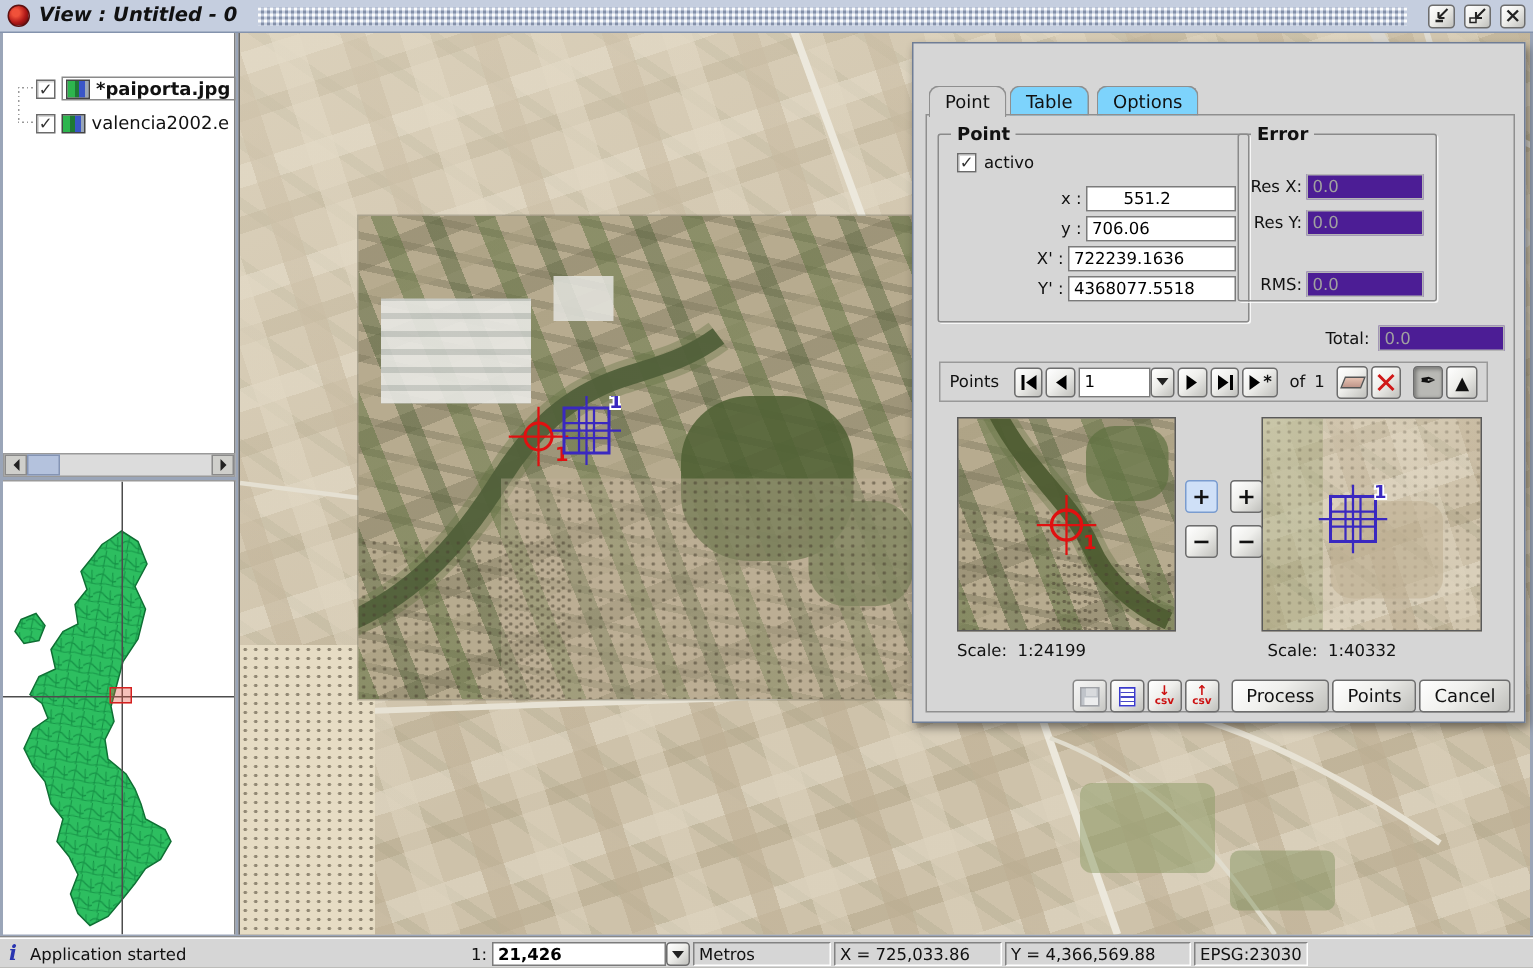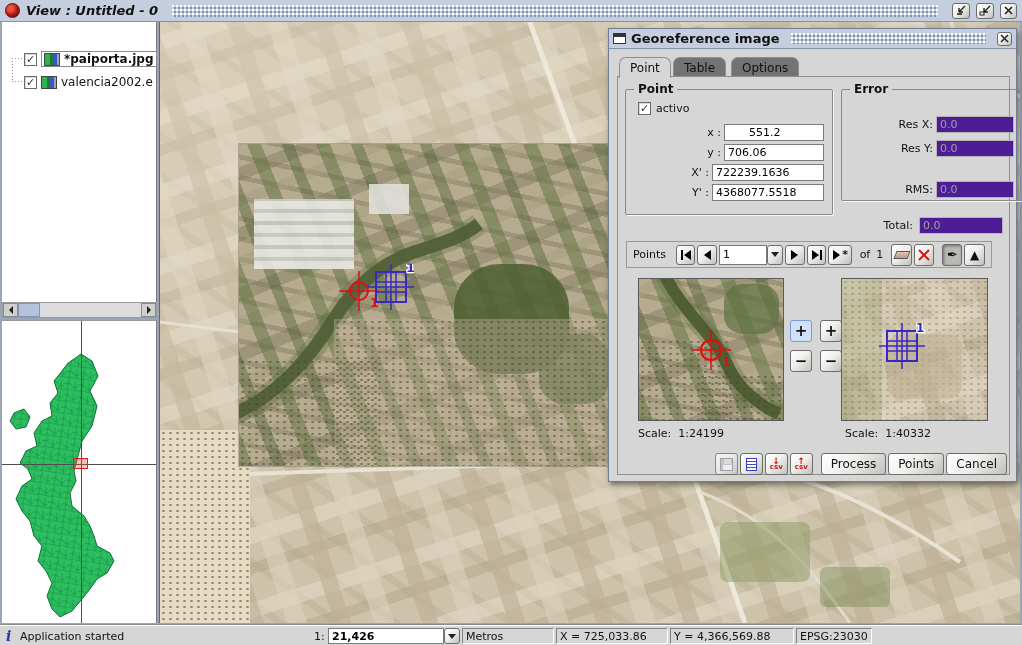--- a/index.html
+++ b/index.html
@@ -87,21 +87,21 @@
   
   .dialog { position:absolute; left:608px; top:28px; width:409px; height:454px; background:#d6d6d6;
             border:1px solid #6f7d95; box-shadow:2px 3px 6px rgba(0,0,0,.45); }
   .dlg-title { position:absolute; left:0; top:0; width:100%; height:20px; background:#c5cedf;
                border-bottom:1px solid #8493ad; display:flex; align-items:center; padding:0 4px; gap:5px; }
   .dlg-title .t { font-weight:bold; font-size:13px; white-space:nowrap; }
   .dlg-title .fill { flex:1; height:11px; margin:0 6px; }
   .winicon { width:13px; height:11px; background:#fff; border:1px solid #333; border-top:4px solid #333; }
   .tab { position:absolute; top:28px; height:20px; padding:0 10px; display:flex; align-items:center;
          border:1px solid #8f8f8f; border-bottom:none; border-radius:7px 7px 0 0;
-         background:#737373; font-size:12px; }
+         background:#7dd3fc; font-size:12px; }
   .tab.active { background:#d6d6d6; height:21px; z-index:3; }
   .tab-content { position:absolute; left:8px; top:47px; width:393px; height:399px;
                  border:1px solid #8f8f8f; }
   .frow { display:flex; align-items:center; justify-content:flex-end; margin-bottom:3px; }
   .flabel { margin-right:3px; white-space:nowrap; }
 
   .nav-btn { width:22px; height:20px; }
   .icon-btn { width:23px; height:22px; }
   .combo-field { width:48px; height:20px; border:1px solid #7b7b7b; background:#fff;
                  font-size:11px; padding:1px 3px; font-family:inherit; }
@@ -261,30 +261,20 @@
     <line x1="18" y1="8" x2="18" y2="38" stroke="#3a28c0" stroke-width="1.5"></line>
     <line x1="28" y1="8" x2="28" y2="38" stroke="#3a28c0" stroke-width="1.5"></line>
     <line x1="8" y1="18" x2="38" y2="18" stroke="#3a28c0" stroke-width="1.5"></line>
     <line x1="8" y1="28" x2="38" y2="28" stroke="#3a28c0" stroke-width="1.5"></line>
     <text x="38" y="8" fill="#ffffff" stroke="#ffffff" stroke-width="2.5" font-size="13" font-weight="bold">1</text>
     <text x="38" y="8" fill="#3a28c0" font-size="13" font-weight="bold">1</text>
   </svg>
 </div>
 
 <div class="dialog">
-  <div class="dlg-title">
-    <span class="winicon"></span>
-    <span class="t">Georeference image</span>
-    <span class="fill bumps"></span>
-    <div class="btn" style="width:15px;height:14px">
-      <svg width="9" height="9">
-        <path d="M1 1 L8 8 M8 1 L1 8" stroke="#222" stroke-width="1.5"></path>
-      </svg>
-    </div>
-  </div>
 
   <div class="tab active" style="left:10px;z-index:3">
     <span>Point</span>
     </div>
   <div class="tab" style="left:64px">
     <span>Table</span>
     </div>
   <div class="tab" style="left:122px">
     <span>Options</span>
     </div>
@@ -310,21 +300,21 @@
           <span class="flabel">X' :</span>
         <input class="tfield" style="width: 112px;" value="722239.1636">
         </div>
       <div class="frow">
           <span class="flabel">Y' :</span>
         <input class="tfield" style="width: 112px;" value="4368077.5518">
         </div>
     </div>
   </div>
 
-  <div class="groupbox" style="left:232px;top:60px;width:182px;height:112px">
+  <div class="groupbox" style="left:216px;top:60px;width:133px;height:112px">
     <span class="gb-title">Error</span>
     <div style="position:absolute;left:8px;right:8px;top:26px">
       <div class="frow" style="margin-bottom:7px">
           <span class="flabel">Res X:</span>
         <input class="tfield dis" style="width: 78px;" disabled="" value="0.0">
         </div>
       <div class="frow" style="margin-bottom:24px">
           <span class="flabel">Res Y:</span>
         <input class="tfield dis" style="width: 78px;" disabled="" value="0.0">
         </div>

